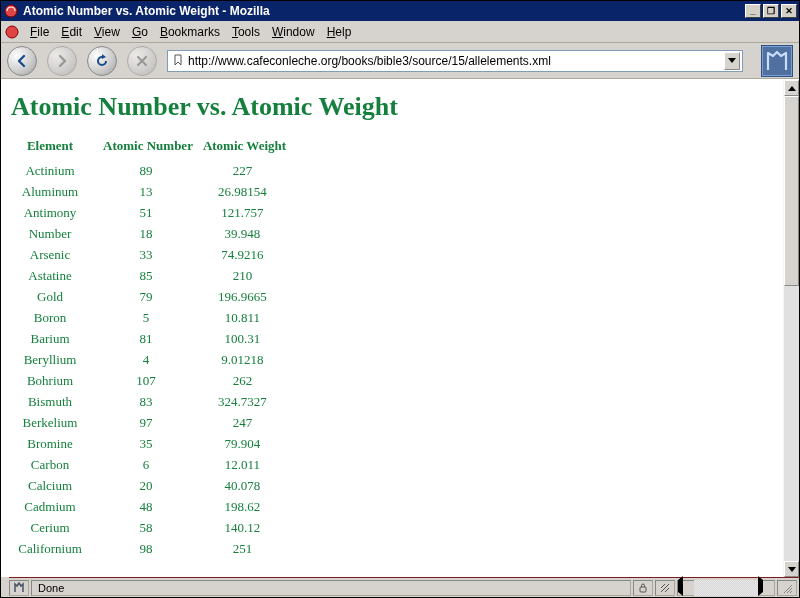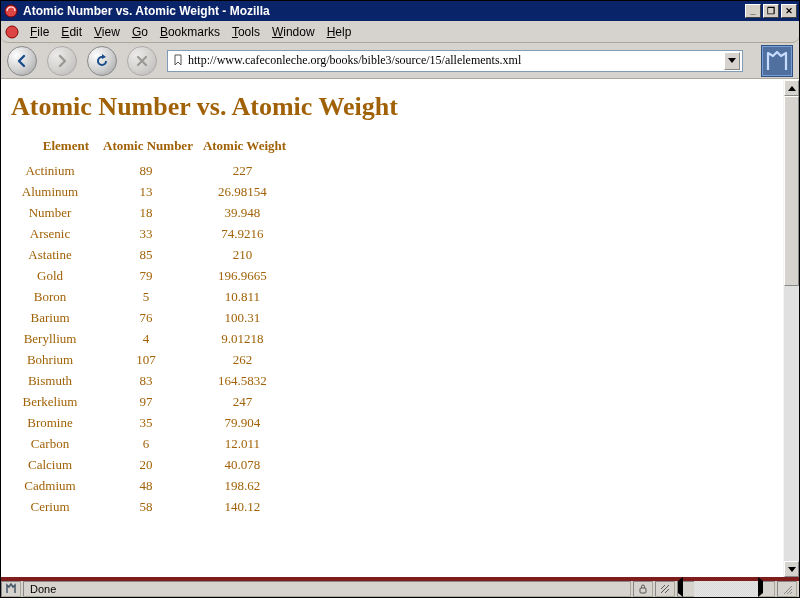--- a/index.html
+++ b/index.html
@@ -45,21 +45,20 @@
   }
   
   .menubar {
     height:22px;
     background:#d6d3ce;
     border-bottom:1px solid #aca899;
     display:flex;
     align-items:center;
     padding:0 3px;
     font-size:12px;
-    border-radius:7px;
   }
   .menubar .moz-small {
     width:16px; height:16px; margin-right:6px;
     display:flex; align-items:center; justify-content:center;
   }
   .menubar .menuitem {
     padding:2px 4px;
     margin-right:4px;
     text-decoration:underline;
     text-decoration-color:transparent;
@@ -84,21 +83,20 @@
     border:1px solid #8a8a8a;
     display:flex; align-items:center; justify-content:center;
     color:#1b4c8b;
   }
   .navbtn svg { width:14px; height:14px; }
   .navbtn.disabled { opacity:.55; color:#6a6a6a; }
   .urlbar-wrap {
     flex:1;
     display:flex;
     align-items:flex-start;
-    font-family:Liberation Serif, serif;
   }
   .urlbar {
     flex:1;
     height:22px;
     background:#fff;
     border:1px solid #7f9db9;
     display:flex;
     align-items:center;
     padding:0 2px 0 4px;
     font-size:12px;
@@ -131,33 +129,33 @@
     flex:1;
     display:flex;
     background:#fff;
     border-top:1px solid #fff;
     overflow:hidden;
   }
   .content {
     flex:1;
     overflow:hidden;
     background:#fff;
-    color:#a16207;
+    color:#15803d;
     font-family:"Times New Roman", Times, serif;
     font-size:13px;
     padding:8px 10px;
   }
   .content h1 {
     font-size:26px;
     font-weight:bold;
     margin:4px 0 14px 0;
   }
   table.data { border-collapse:collapse; }
   table.data th {
-    text-align:right;
+    text-align:center;
     font-weight:bold;
     padding:2px 10px 6px 0;
     font-size:13px;
   }
   table.data th:nth-child(1){ min-width:92px; padding-right:14px;}
   table.data th:nth-child(2){ min-width:92px;}
   table.data td {
     padding:2.5px 14px 2.5px 0;
     font-size:13px;
     text-align:center;
@@ -179,25 +177,26 @@
     border-bottom-color:#888;
     display:flex; align-items:center; justify-content:center;
   }
   .vscroll .arrow { height:16px; }
   .vscroll .track { flex:1; background:repeating-conic-gradient(#e7e7e7 0 25%, #d8d8d8 0 50%) 0 / 2px 2px; position:relative;}
   .vscroll .thumb { position:absolute; left:0; right:0; top:0; height:190px; }
   
   .statusbar {
     height:20px;
     background:#d6d3ce;
-    border-top:4px solid #7f1d1d;
+    border-top:1px solid #7f1d1d;
     display:flex;
     align-items:center;
     font-size:11px;
     padding:0 0;
+    margin-left:8px;
   }
   .statusbar .panel {
     border:1px solid #aca899;
     border-top-color:#888;
     border-left-color:#888;
     height:16px;
     padding:0 6px;
     display:flex; align-items:center;
     margin-right:2px;
     background:#d6d3ce;
@@ -300,20 +299,25 @@
             <td>Actinium</td>
             <td>89</td>
             <td>227</td>
           </tr>
           <tr>
             <td>Aluminum</td>
             <td>13</td>
             <td>26.98154</td>
           </tr>
           <tr>
+            <td>Antimony</td>
+            <td>51</td>
+            <td>121.757</td>
+          </tr>
+          <tr>
             <td>Number</td>
             <td>18</td>
             <td>39.948</td>
           </tr>
           <tr>
             <td>Arsenic</td>
             <td>33</td>
             <td>74.9216</td>
           </tr>
           <tr>
@@ -326,37 +330,37 @@
             <td>79</td>
             <td>196.9665</td>
           </tr>
           <tr>
             <td>Boron</td>
             <td>5</td>
             <td>10.811</td>
           </tr>
           <tr>
             <td>Barium</td>
-            <td>76</td>
+            <td>81</td>
             <td>100.31</td>
           </tr>
           <tr>
             <td>Beryllium</td>
             <td>4</td>
             <td>9.01218</td>
           </tr>
           <tr>
             <td>Bohrium</td>
             <td>107</td>
             <td>262</td>
           </tr>
           <tr>
             <td>Bismuth</td>
             <td>83</td>
-            <td>164.5832</td>
+            <td>324.7327</td>
           </tr>
           <tr>
             <td>Berkelium</td>
             <td>97</td>
             <td>247</td>
           </tr>
           <tr>
             <td>Bromine</td>
             <td>35</td>
             <td>79.904</td>
@@ -373,20 +377,25 @@
           </tr>
           <tr>
             <td>Cadmium</td>
             <td>48</td>
             <td>198.62</td>
           </tr>
           <tr>
             <td>Cerium</td>
             <td>58</td>
             <td>140.12</td>
+          </tr>
+          <tr>
+            <td>Californium</td>
+            <td>98</td>
+            <td>251</td>
           </tr>
         </tbody>
     </table>
   </div>
   <div class="vscroll">
     <div class="arrow">
         <span class="tri up"></span>
       </div>
     <div class="track">
       <div class="thumb"></div>

